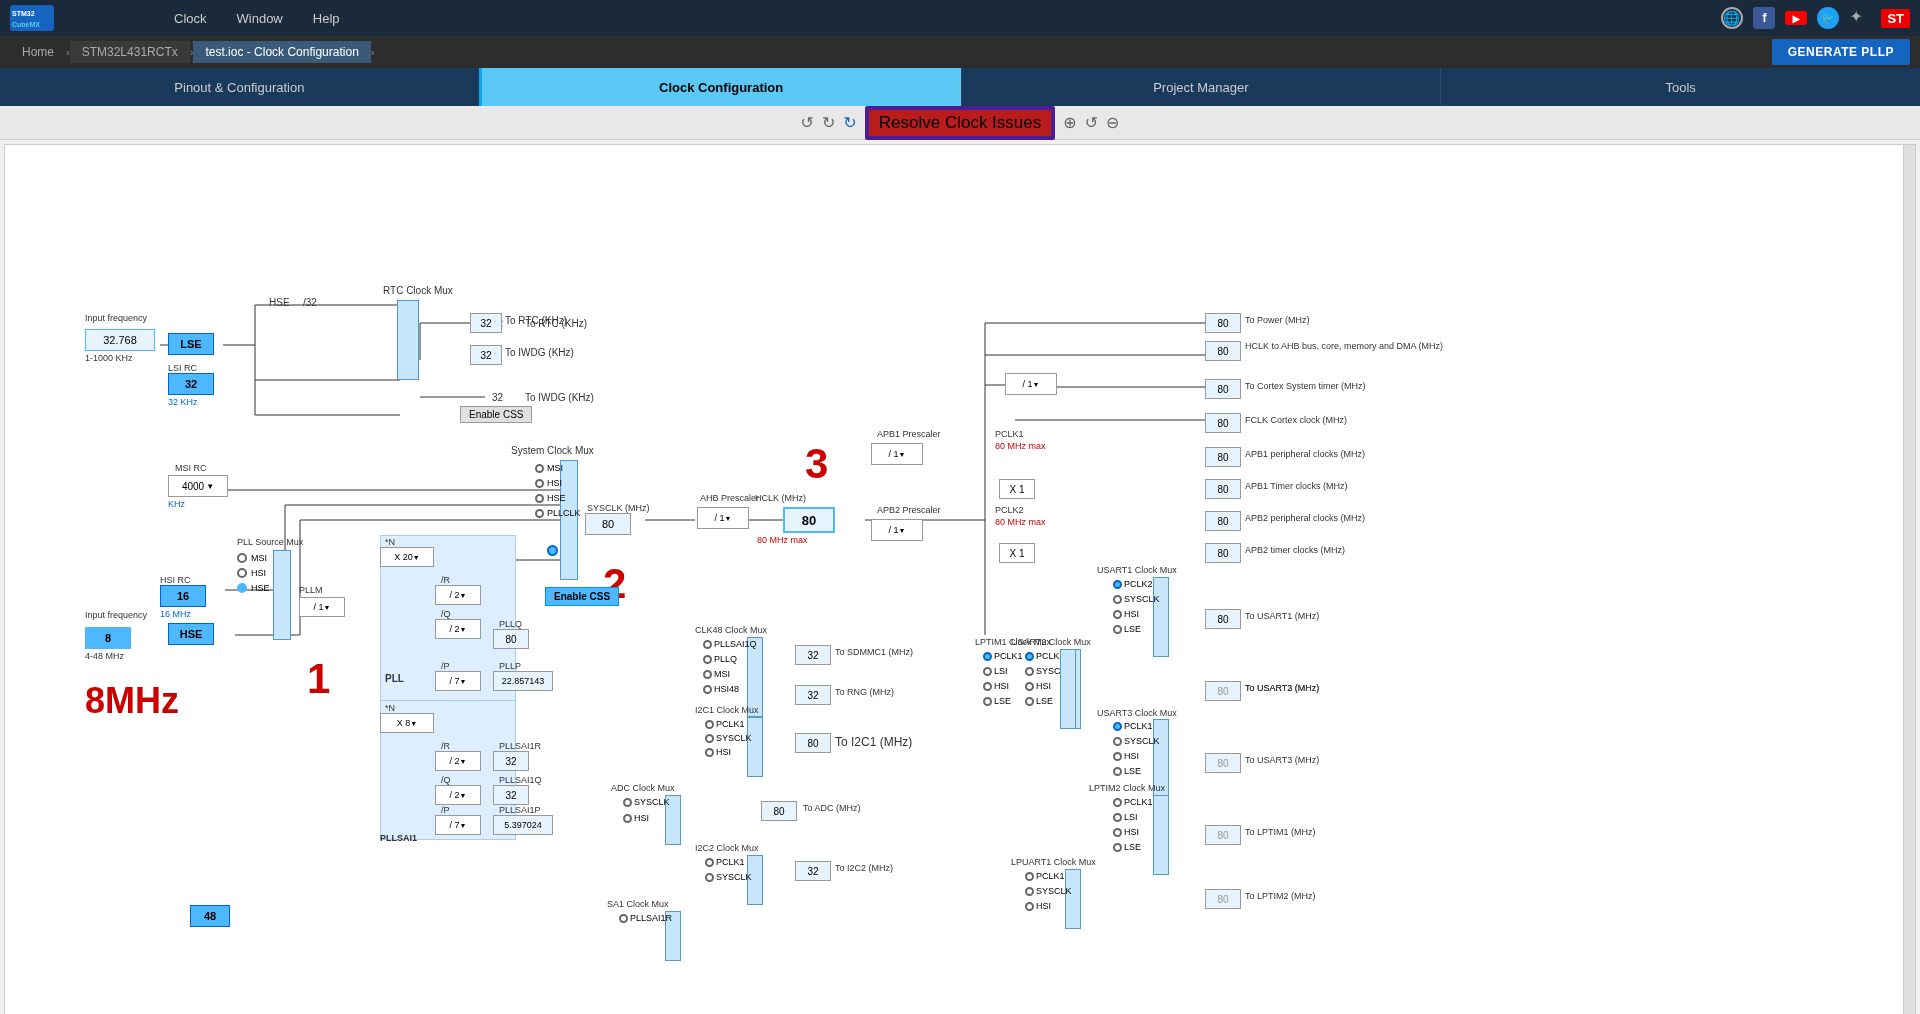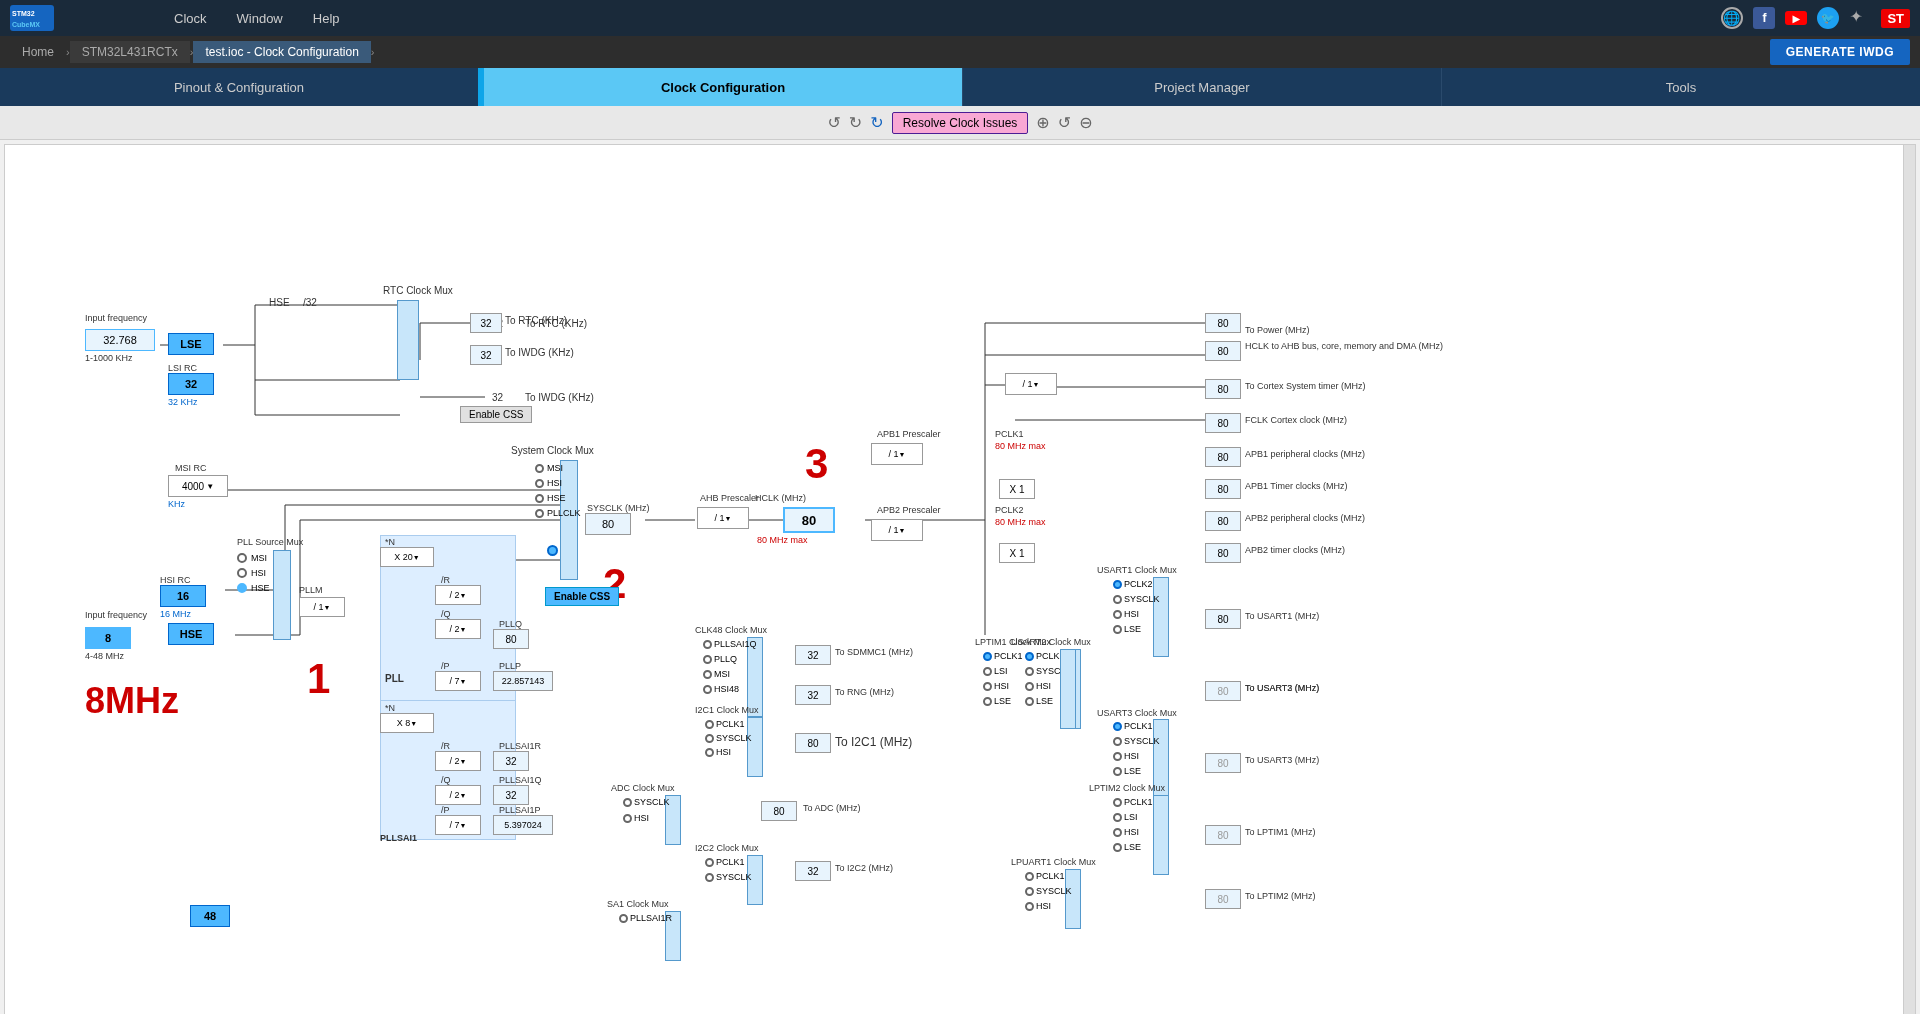--- a/index.html
+++ b/index.html
@@ -31,35 +31,35 @@
   </div>
 </div>
 
 <div style="background:#2d2d2d;display:flex;align-items:center;padding:0 10px;height:32px;gap:0;">
   <span style="color:#aaa;padding:4px 12px;font-size:12px;cursor:pointer;">Home</span>
   <span style="color:#888;">›</span>
   <span style="color:#aaa;padding:4px 12px;font-size:12px;cursor:pointer;background:#3a3a3a;">STM32L431RCTx</span>
   <span style="color:#888;">›</span>
   <span style="color:#fff;padding:4px 12px;font-size:12px;cursor:pointer;background:#3a5a7a;">test.ioc - Clock Configuration</span>
   <span style="color:#888;">›</span>
-  <button style="margin-left:auto;background:#1565c0;color:#fff;border:none;padding:6px 16px;font-size:12px;font-weight:bold;letter-spacing:0.5px;cursor:pointer;border-radius:2px;">GENERATE IWDG</button>
+  <button style="margin-left:auto;background:#1565c0;color:#fff;border:none;padding:6px 16px;font-size:12px;font-weight:bold;letter-spacing:0.5px;cursor:pointer;border-radius:2px;">GENERATE PLLP</button>
 </div>
 
 <div style="display:flex;background:#1a3a5c;height:38px;">
-  <div style="flex:1;display:flex;align-items:center;justify-content:center;color:#ccc;font-size:13px;cursor:pointer;border-right:6px solid #0ea5e9;">Pinout &amp; Configuration</div>
+  <div style="flex:1;display:flex;align-items:center;justify-content:center;color:#ccc;font-size:13px;cursor:pointer;border-right:3px solid #0ea5e9;">Pinout &amp; Configuration</div>
   <div style="flex:1;display:flex;align-items:center;justify-content:center;color:#000;font-size:13px;cursor:pointer;border-right:1px solid #2a4a6c;background:#5bc8f5;font-weight:bold;">Clock Configuration</div>
   <div style="flex:1;display:flex;align-items:center;justify-content:center;color:#ccc;font-size:13px;cursor:pointer;border-right:1px solid #2a4a6c;">Project Manager</div>
   <div style="flex:1;display:flex;align-items:center;justify-content:center;color:#ccc;font-size:13px;cursor:pointer;">Tools</div>
 </div>
 
 <div style="background:#e8e8e8;display:flex;align-items:center;justify-content:center;gap:8px;padding:4px;border-bottom:1px solid #ccc;height:34px;">
   <button style="background:none;border:none;font-size:16px;cursor:pointer;color:#666;">↺</button>
   <button style="background:none;border:none;font-size:16px;cursor:pointer;color:#666;">↻</button>
   <button style="background:none;border:none;font-size:16px;cursor:pointer;color:#1565c0;">↻</button>
-  <button style="background:#f9a8d4;border:1px solid #4c1d95;padding:3px 10px;font-size:12px;cursor:pointer;border-radius:2px;">Resolve Clock Issues</button>
+  <button style="background:#b91c1c;border:4px solid #4c1d95;padding:3px 10px;font-size:17px;cursor:pointer;border-radius:2px;">Resolve Clock Issues</button>
   <button style="background:none;border:none;font-size:16px;cursor:pointer;color:#666;">⊕</button>
   <button style="background:none;border:none;font-size:16px;cursor:pointer;color:#666;">↺</button>
   <button style="background:none;border:none;font-size:16px;cursor:pointer;color:#666;">⊖</button>
 </div>
 
 <div style="background:#fff;margin:4px;border:1px solid #ccc;position:relative;overflow:hidden;height:calc(100vh - 126px);">
 
   <svg width="100%" height="100%" style="position:absolute;top:0;left:0;" xmlns="http://www.w3.org/2000/svg">
 
     <line x1="155" y1="200" x2="165" y2="200" stroke="#333" stroke-width="1"></line>
@@ -307,21 +307,21 @@
     <span>/ 1</span>
       <span style="font-size:7px;">▼</span>
   </div>
   <div style="position:absolute;top:360px;left:990px;font-size:9px;color:#333;">PCLK2</div>
   <div style="position:absolute;top:372px;font-size:9px;left:990px;color:#cc0000;">80 MHz max</div>
 
   <div style="position:absolute;top:334px;left:994px;width:36px;height:20px;border:1px solid #999;background:#fff;display:flex;align-items:center;justify-content:center;font-size:10px;">X 1</div>
   <div style="position:absolute;top:398px;left:994px;width:36px;height:20px;border:1px solid #999;background:#fff;display:flex;align-items:center;justify-content:center;font-size:10px;">X 1</div>
 
   <div style="position:absolute;top:168px;left:1200px;width:36px;height:20px;border:1px solid #999;background:#e8f4fd;display:flex;align-items:center;justify-content:center;font-size:10px;">80</div>
-  <div style="position:absolute;top:170px;left:1240px;font-size:9px;color:#333;margin-top:10px;">To Power (MHz)</div>
+  <div style="position:absolute;top:170px;left:1240px;font-size:9px;color:#333;">To Power (MHz)</div>
 
   <div style="position:absolute;top:196px;left:1200px;width:36px;height:20px;border:1px solid #999;background:#e8f4fd;display:flex;align-items:center;justify-content:center;font-size:10px;">80</div>
   <div style="position:absolute;top:196px;left:1240px;font-size:9px;color:#333;width:200px;line-height:1.3;">HCLK to AHB bus, core, memory and DMA (MHz)</div>
 
   <div style="position:absolute;top:234px;left:1200px;width:36px;height:20px;border:1px solid #999;background:#e8f4fd;display:flex;align-items:center;justify-content:center;font-size:10px;">80</div>
   <div style="position:absolute;top:236px;left:1240px;font-size:9px;color:#333;">To Cortex System timer (MHz)</div>
 
   <div style="position:absolute;top:268px;left:1200px;width:36px;height:20px;border:1px solid #999;background:#e8f4fd;display:flex;align-items:center;justify-content:center;font-size:10px;">80</div>
   <div style="position:absolute;top:270px;left:1240px;font-size:9px;color:#333;">FCLK Cortex clock (MHz)</div>
 

